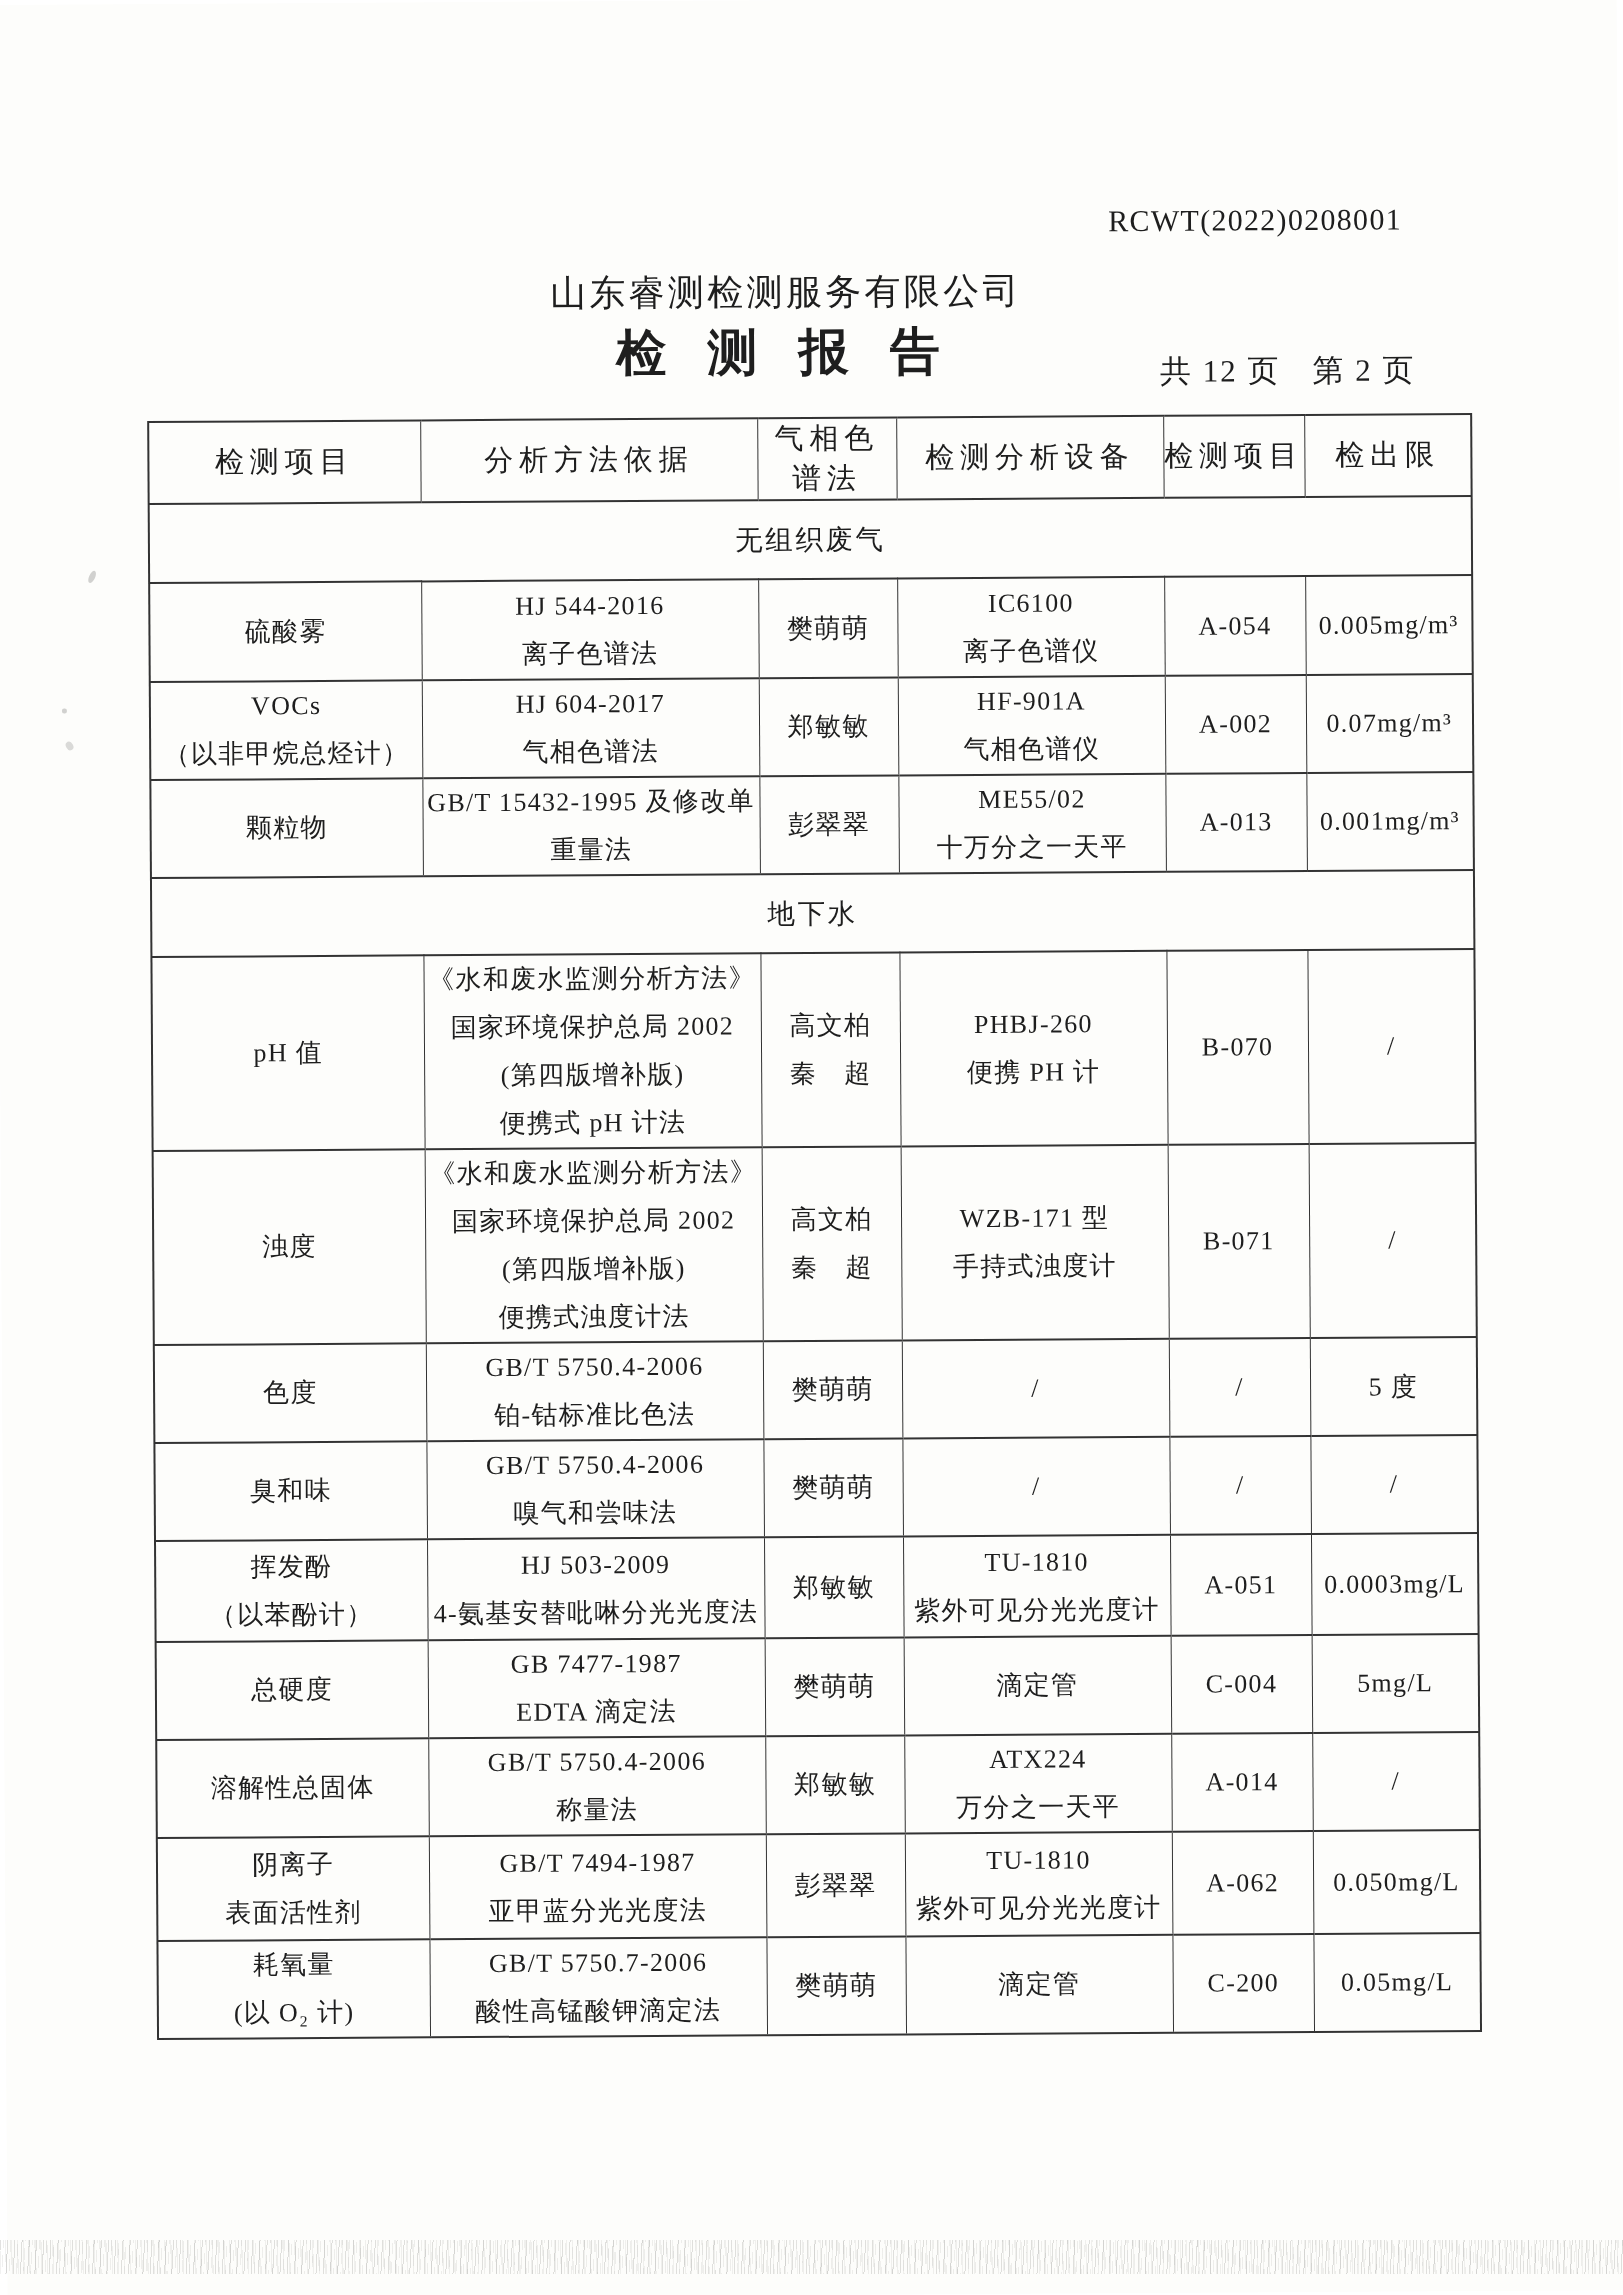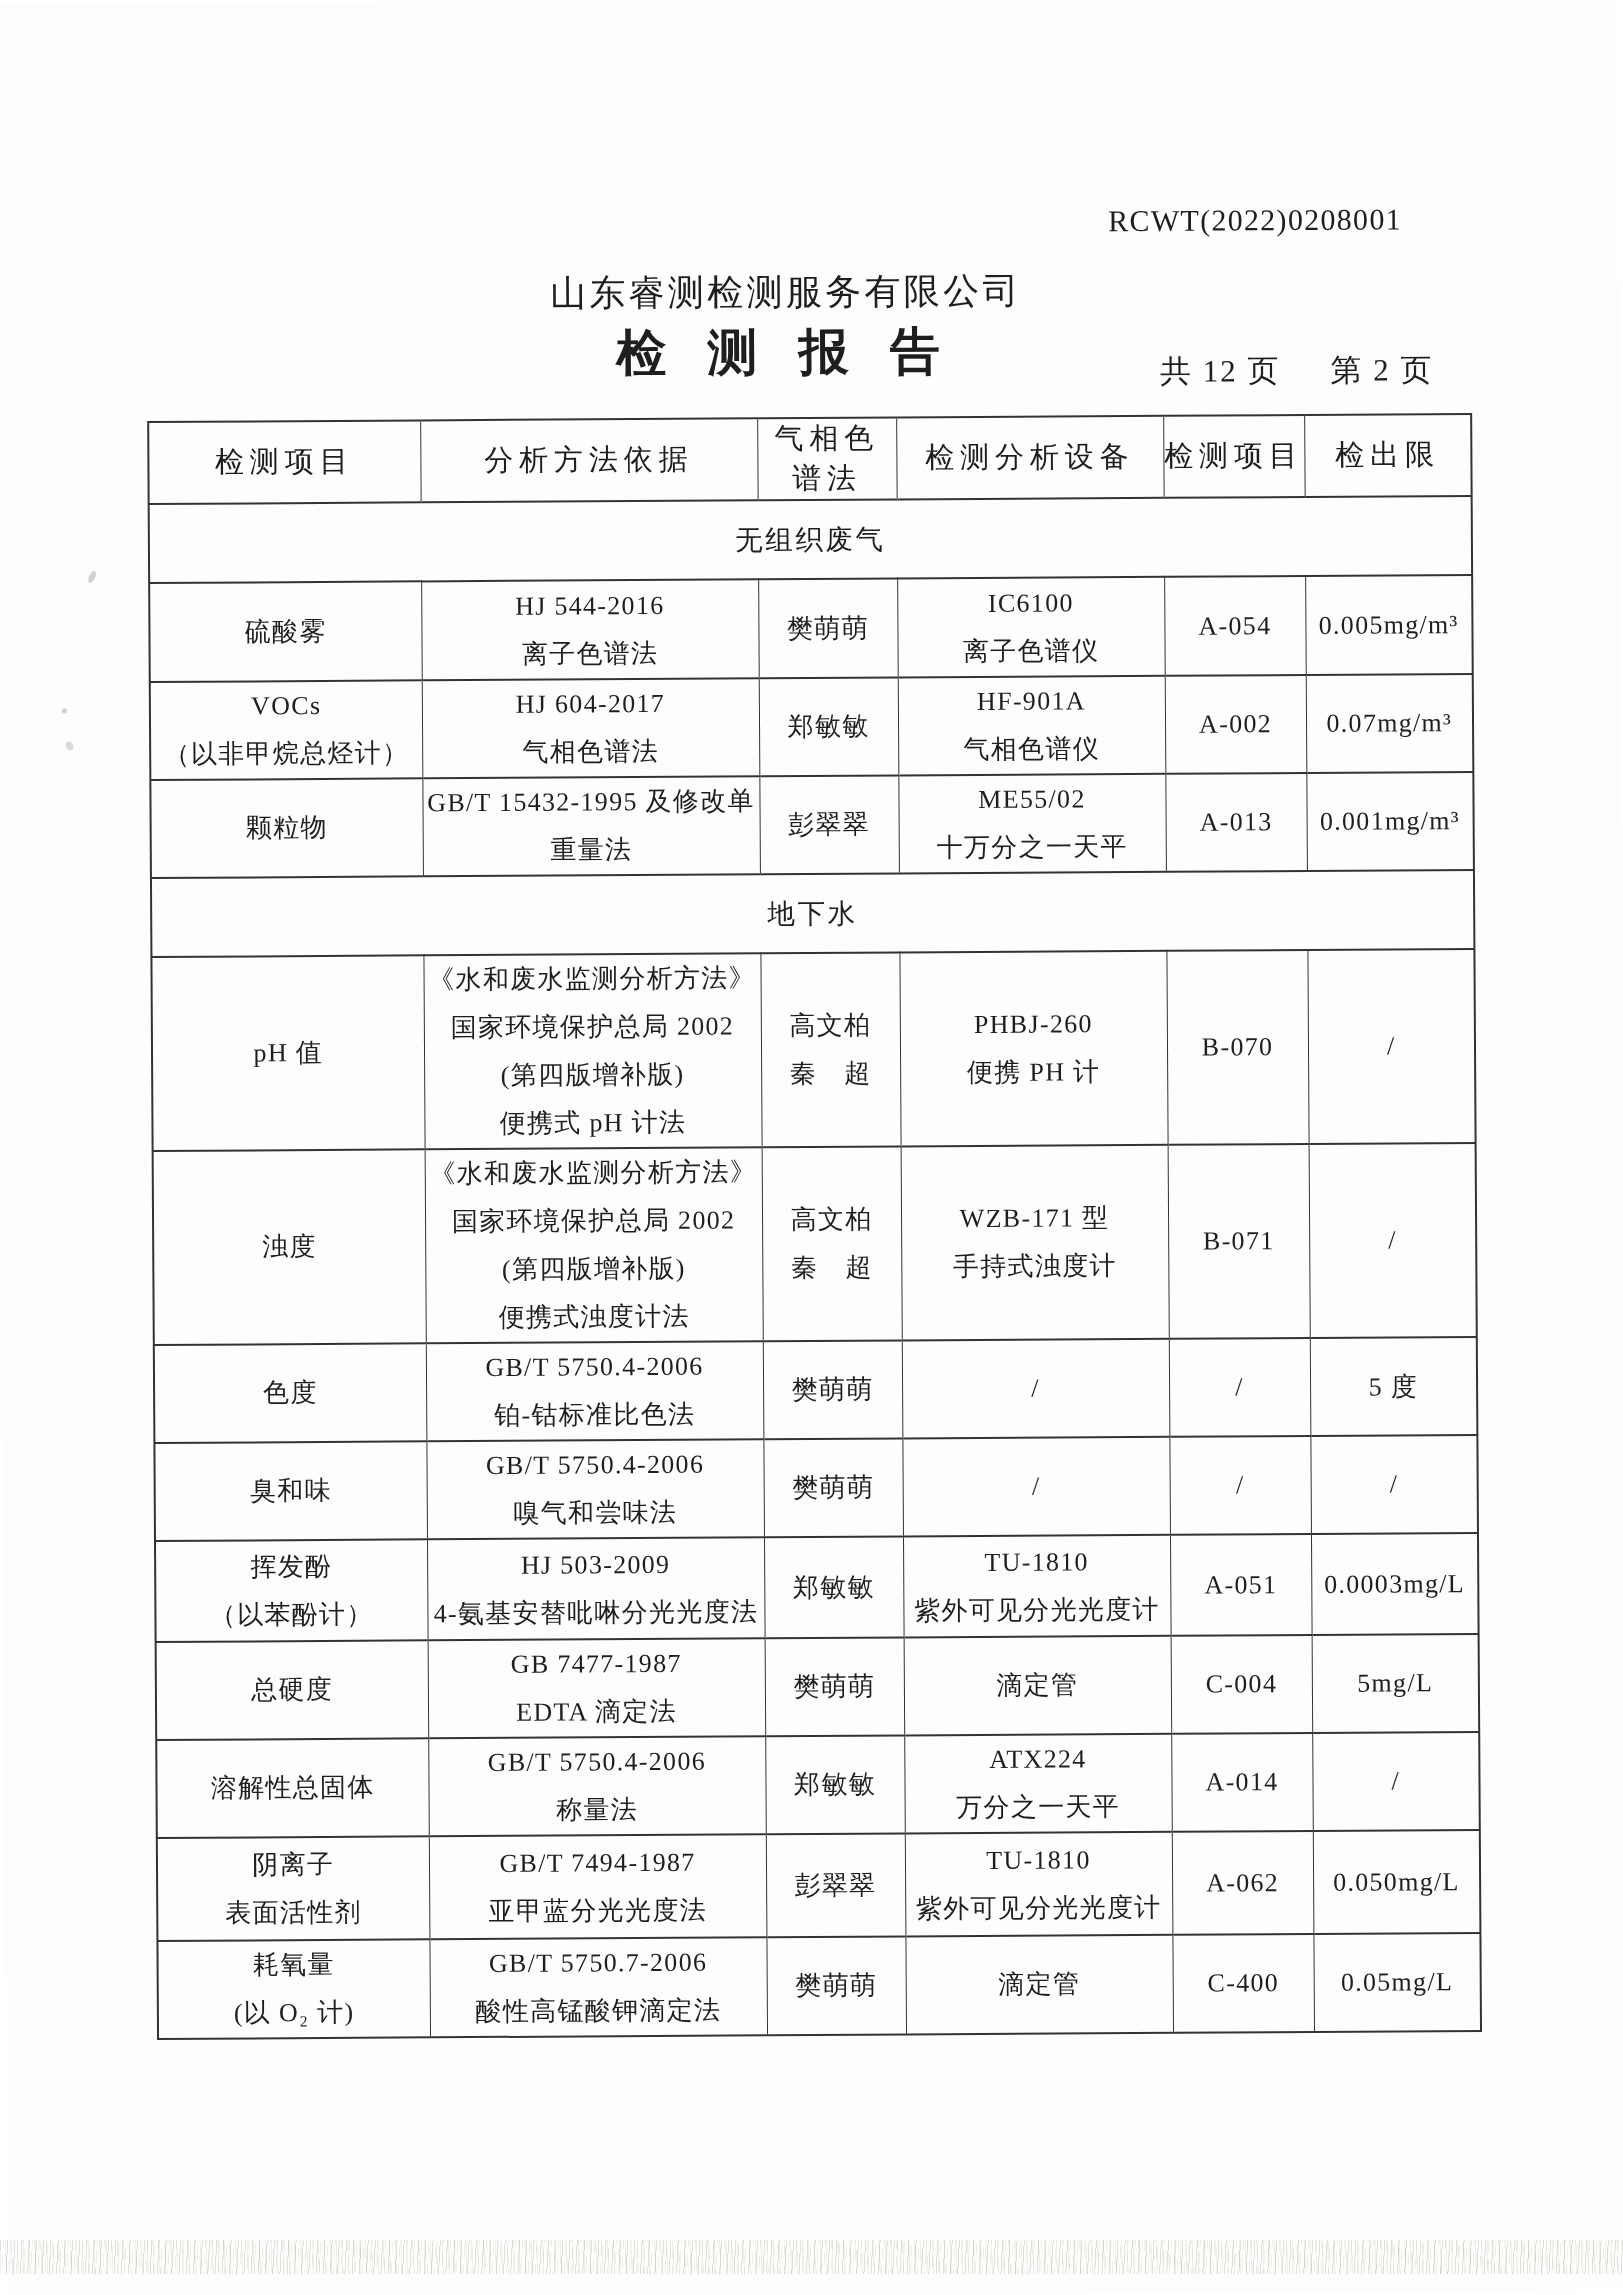--- a/index.html
+++ b/index.html
@@ -28,21 +28,21 @@
   }
   .title {
     position:absolute; top:319px; left:0; width:100%;
     text-align:center; font-size:50px; font-weight:bold;
     letter-spacing:14.4px; transform:translateX(-22px); white-space:nowrap;
   }
   .pages {
     position:absolute; top:353px; left:1164px;
     font-size:31px; letter-spacing:2px; white-space:nowrap;
   }
-  .pages .pg2 { margin-left:50px; }
+  .pages .pg2 { margin-left:32px; }
 
   table.report-table {
     position:absolute; top:417px; left:151px;
     width:1322px; table-layout:fixed;
     border-collapse:collapse;
     border:2px solid #333;
   }
   .report-table th, .report-table td {
     border:1.3px solid #333;
     border-top-width:2px; border-bottom-width:2px;
@@ -335,21 +335,21 @@
         <td>
             <div class="ln">GB/T 5750.7-2006</div>
             <div class="ln">酸性高锰酸钾滴定法</div>
           </td>
         <td>
             <div class="ln">樊萌萌</div>
           </td>
         <td>
             <div class="ln">滴定管</div>
           </td>
-        <td>C-400</td>
+        <td>C-200</td>
         <td>0.05mg/L</td>
       </tr>
     </tbody>
   </table>
 
   <div class="speck s1"></div>
   <div class="speck s2"></div>
   <div class="speck s3"></div>
 </div>
 

